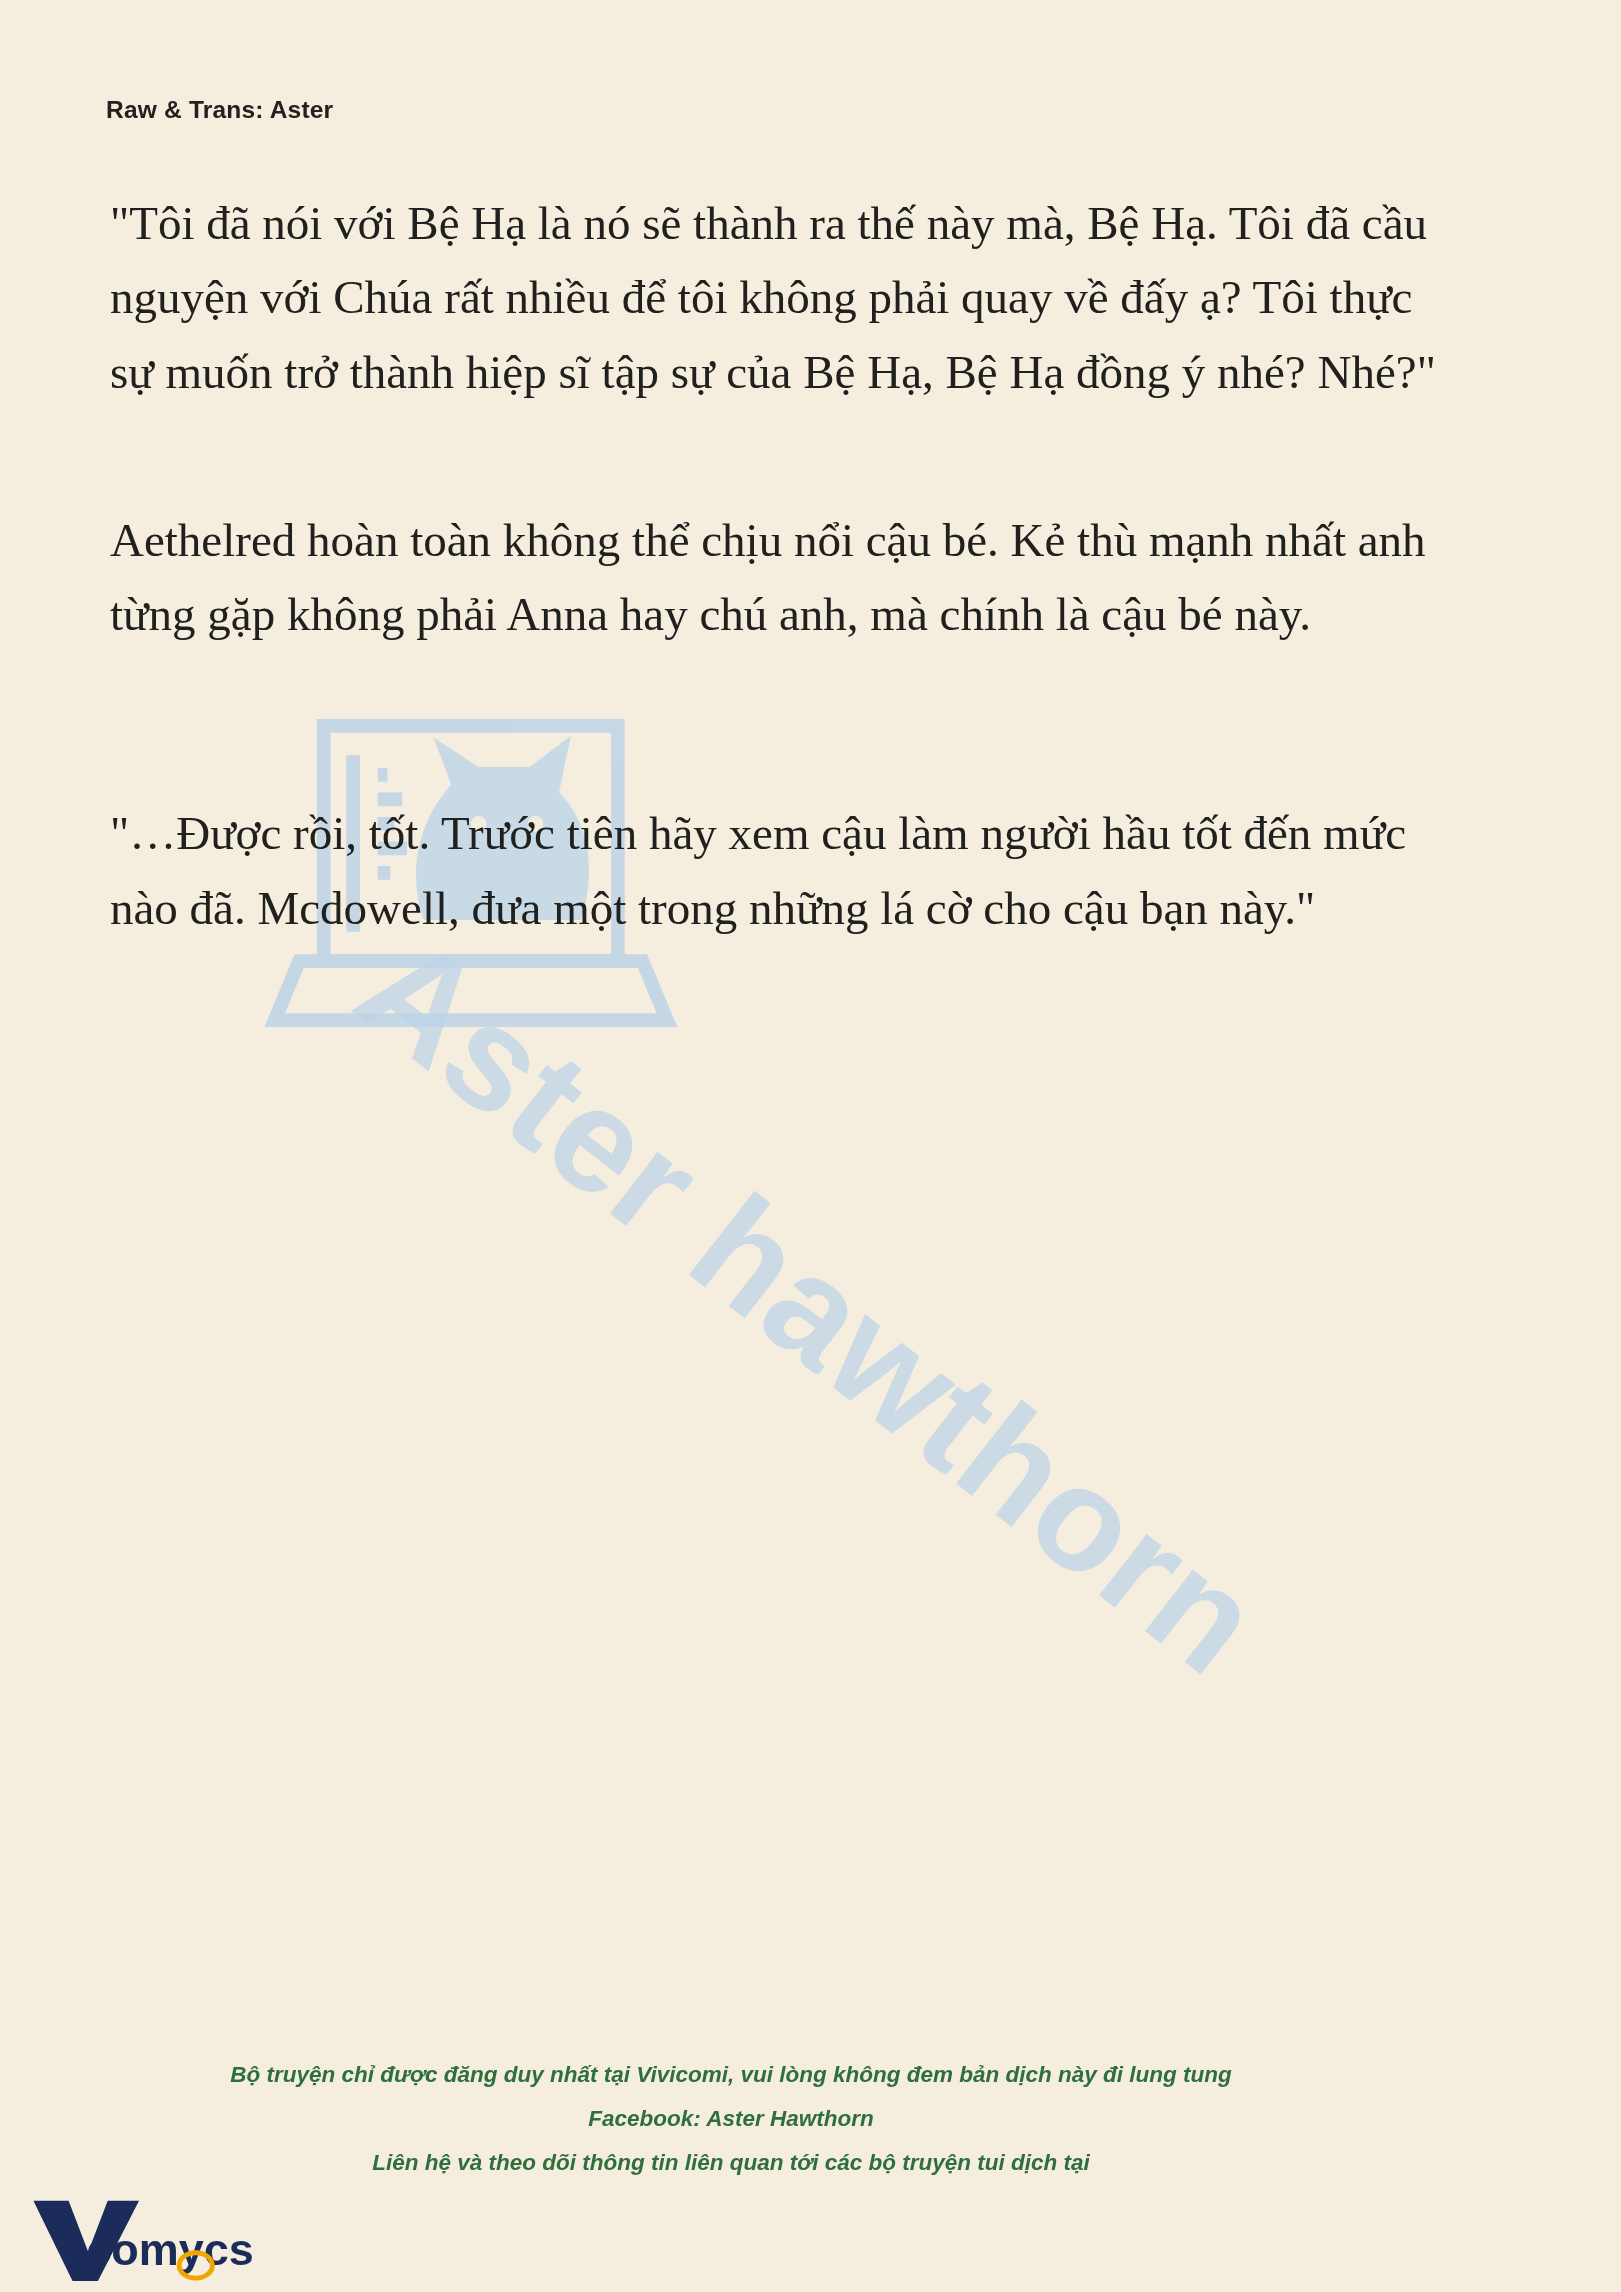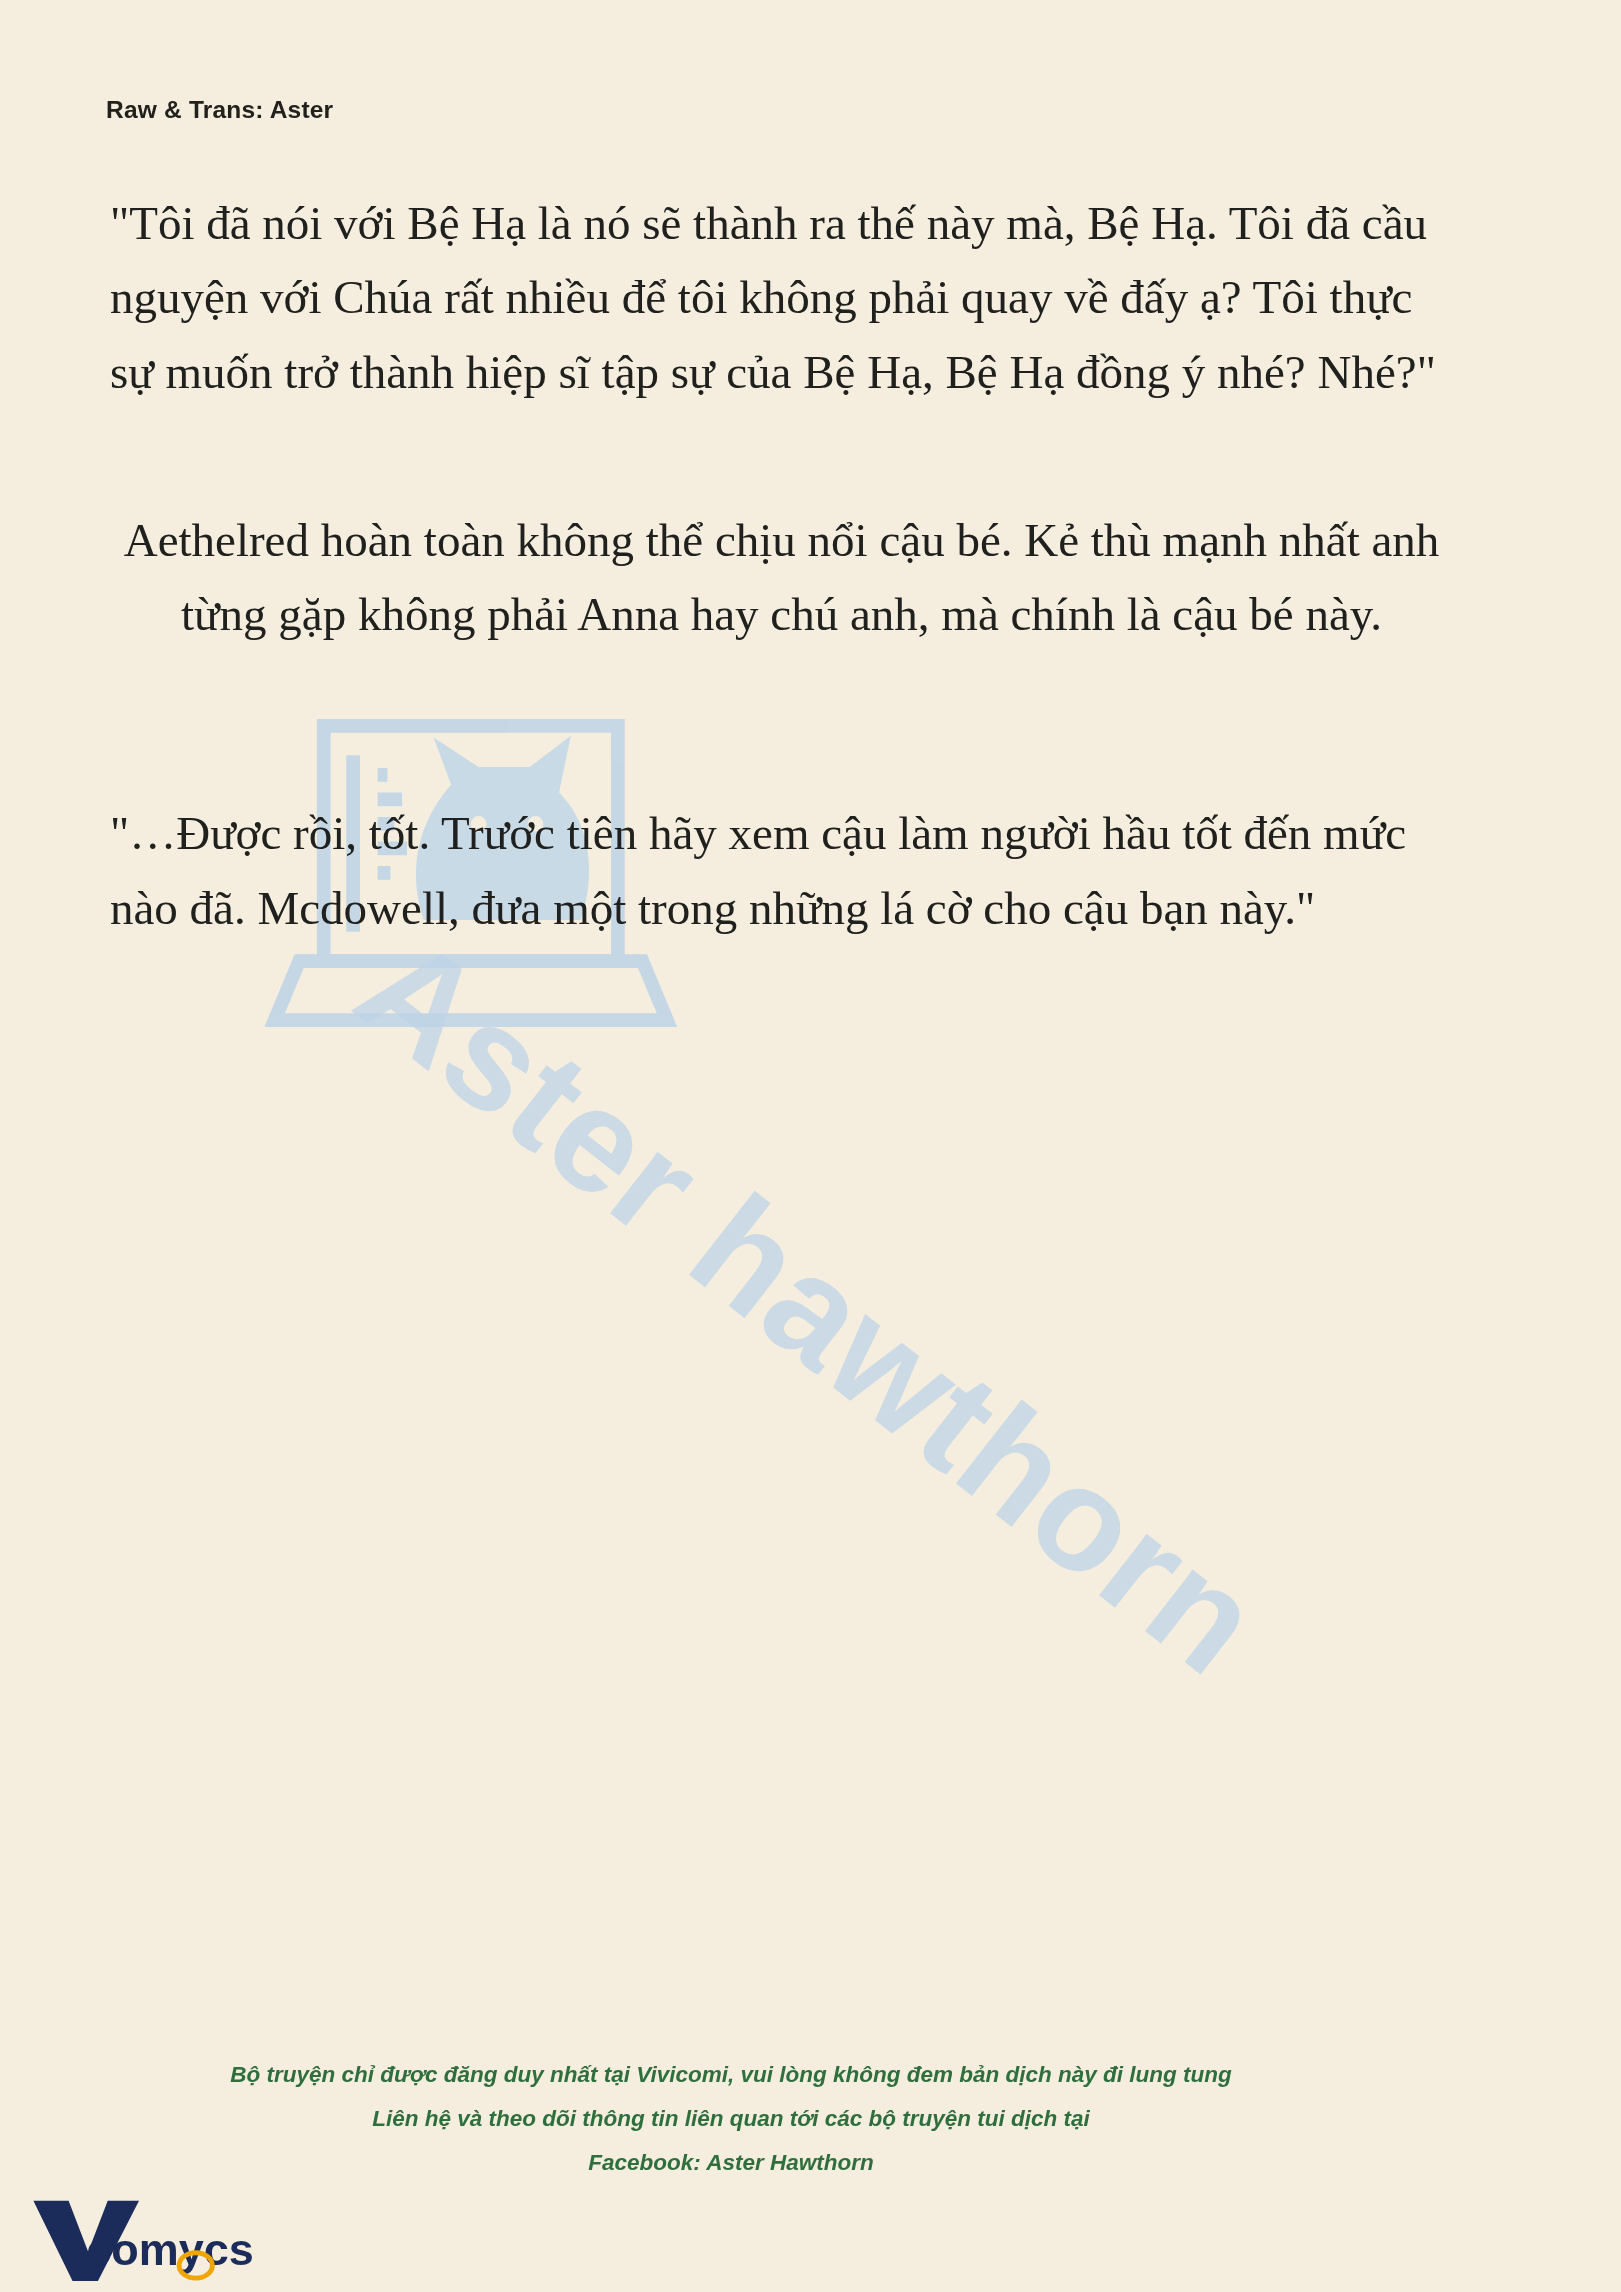--- a/index.html
+++ b/index.html
@@ -76,21 +76,21 @@
     z-index: 3;
   }
   .para {
     font-family: "Liberation Serif", serif;
     font-size: 47px;
     line-height: 1.58;
     color: #20201e;
     margin: 0 0 94px 0;
     max-width: 1343px;
   }
-  .para.gap-lg { margin-bottom: 145px; text-align: center; }
+  .para.gap-lg { margin-bottom: 145px; }
   .para.last { margin-bottom: 0; }
 
   
   .footer-note {
     position: absolute;
     left: 0;
     right: 0;
     top: 2053px;
     text-align: center;
     z-index: 3;
@@ -147,22 +147,22 @@
   </div>
 
   <div class="content">
     <p class="para">"Tôi đã nói với Bệ Hạ là nó sẽ thành ra thế này mà, Bệ Hạ. Tôi đã cầu nguyện với Chúa rất nhiều để tôi không phải quay về đấy ạ? Tôi thực sự muốn trở thành hiệp sĩ tập sự của Bệ Hạ, Bệ Hạ đồng ý nhé? Nhé?"</p>
     <p class="para gap-lg">Aethelred hoàn toàn không thể chịu nổi cậu bé. Kẻ thù mạnh nhất anh từng gặp không phải Anna hay chú anh, mà chính là cậu bé này.</p>
     <p class="para last">"…Được rồi, tốt. Trước tiên hãy xem cậu làm người hầu tốt đến mức nào đã. Mcdowell, đưa một trong những lá cờ cho cậu bạn này."</p>
   </div>
 
   <div class="footer-note">
     <div>Bộ truyện chỉ được đăng duy nhất tại Vivicomi, vui lòng không đem bản dịch này đi lung tung</div>
+    <div>Facebook: Aster Hawthorn</div>
     <div>Liên hệ và theo dõi thông tin liên quan tới các bộ truyện tui dịch tại</div>
-    <div>Facebook: Aster Hawthorn</div>
   </div>
 
   <div class="logo">
     <svg viewBox="0 0 270 90" width="265" height="88" aria-hidden="true">
       <path d="M4 6 L40 6 L60 58 L80 6 L112 6 L70 88 L44 88 Z" fill="#1b2b5a"></path>
       <text x="58" y="72" font-family="Liberation Sans, sans-serif" font-size="46" font-weight="700" fill="#1b2b5a">comycs</text>
       <ellipse cx="170" cy="72" rx="17" ry="13" fill="none" stroke="#f0a500" stroke-width="5"></ellipse>
     </svg>
   </div>
 

